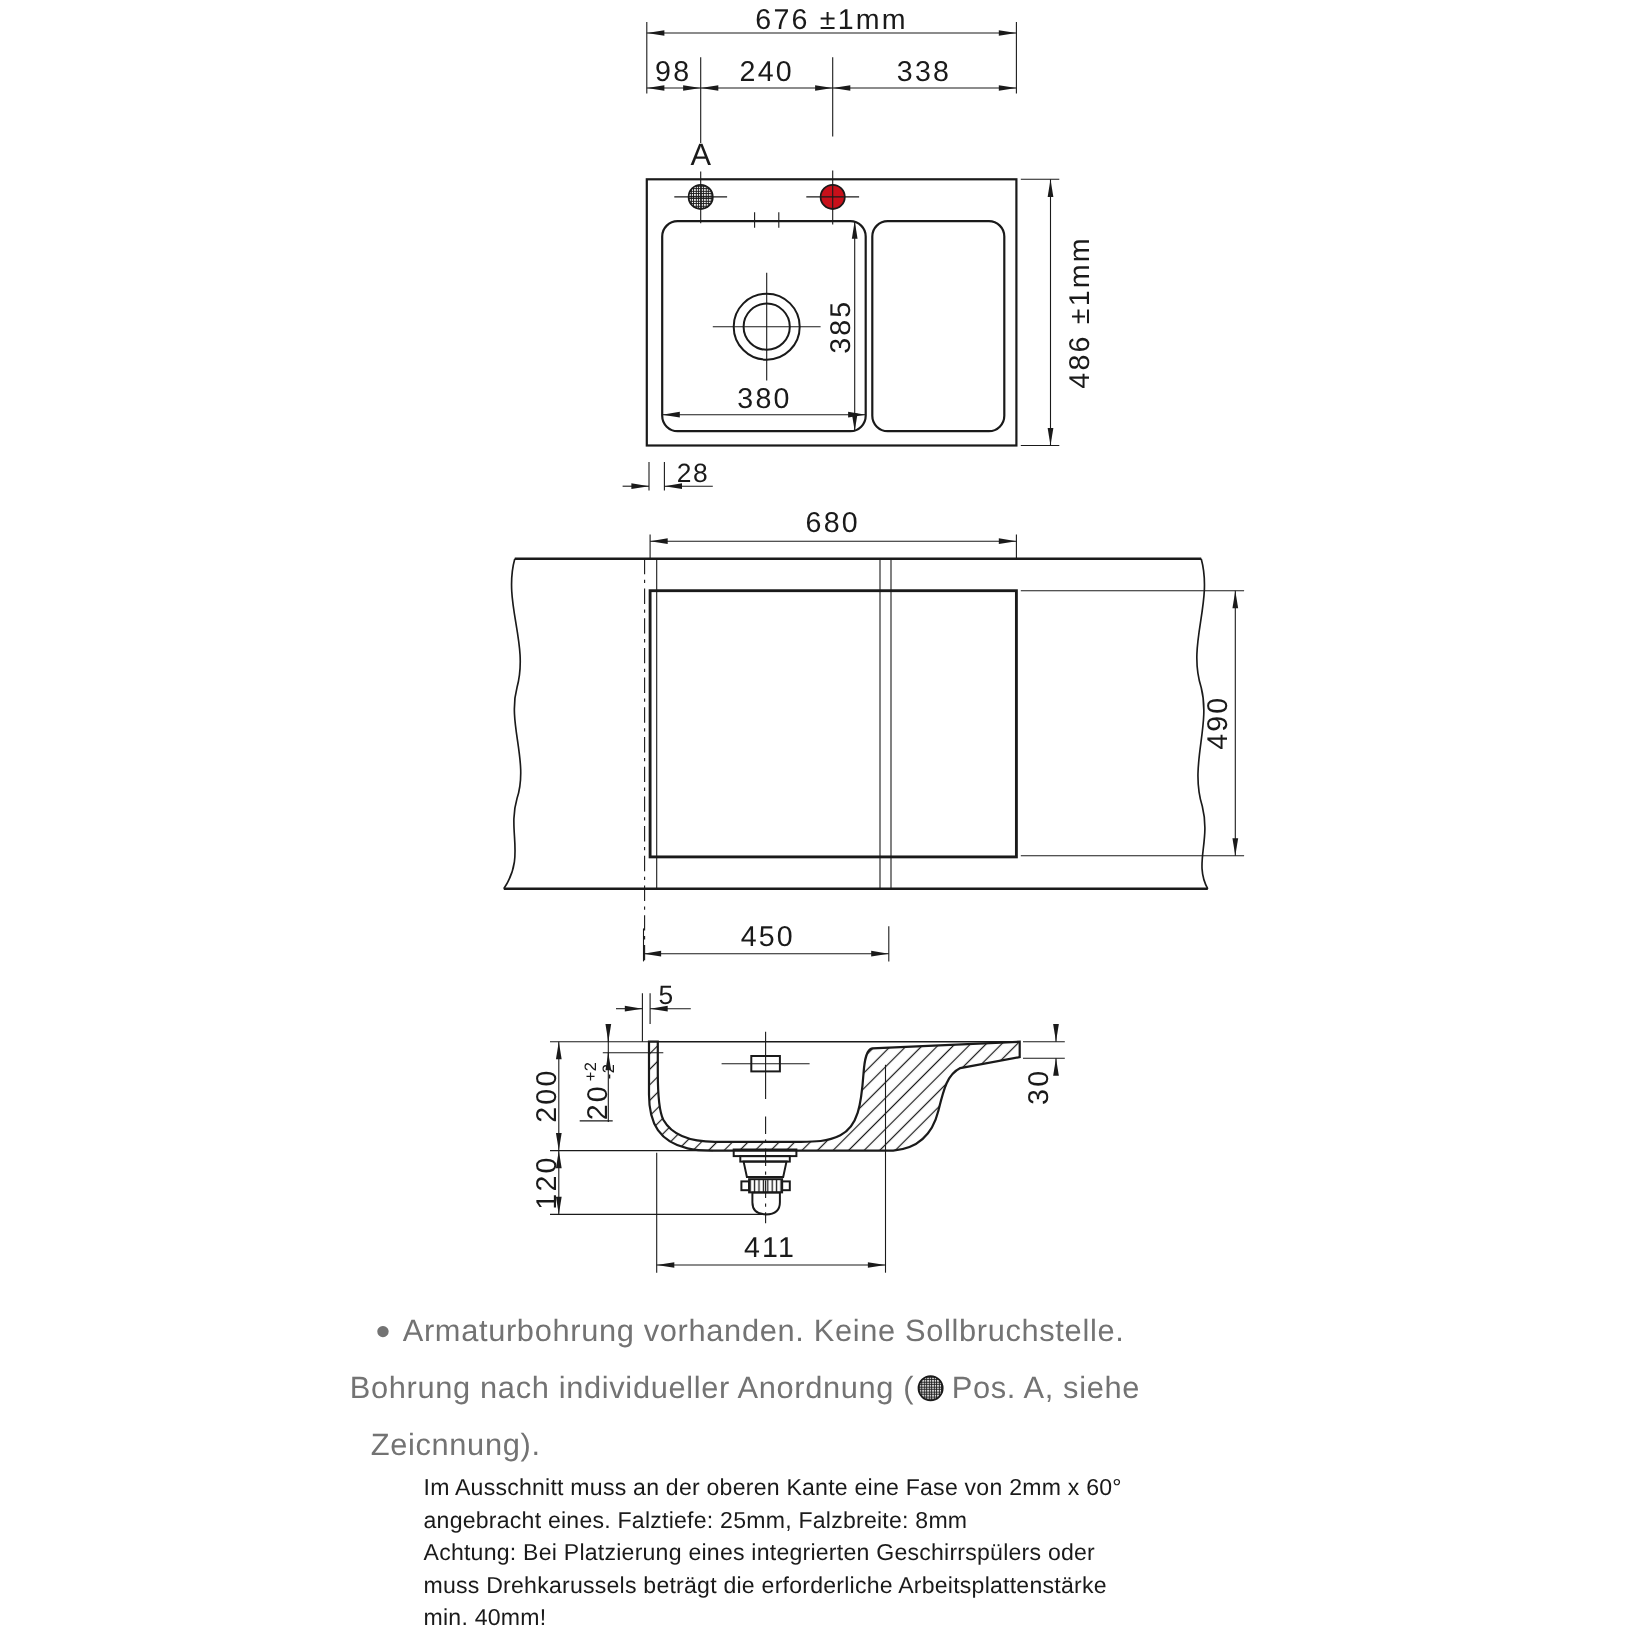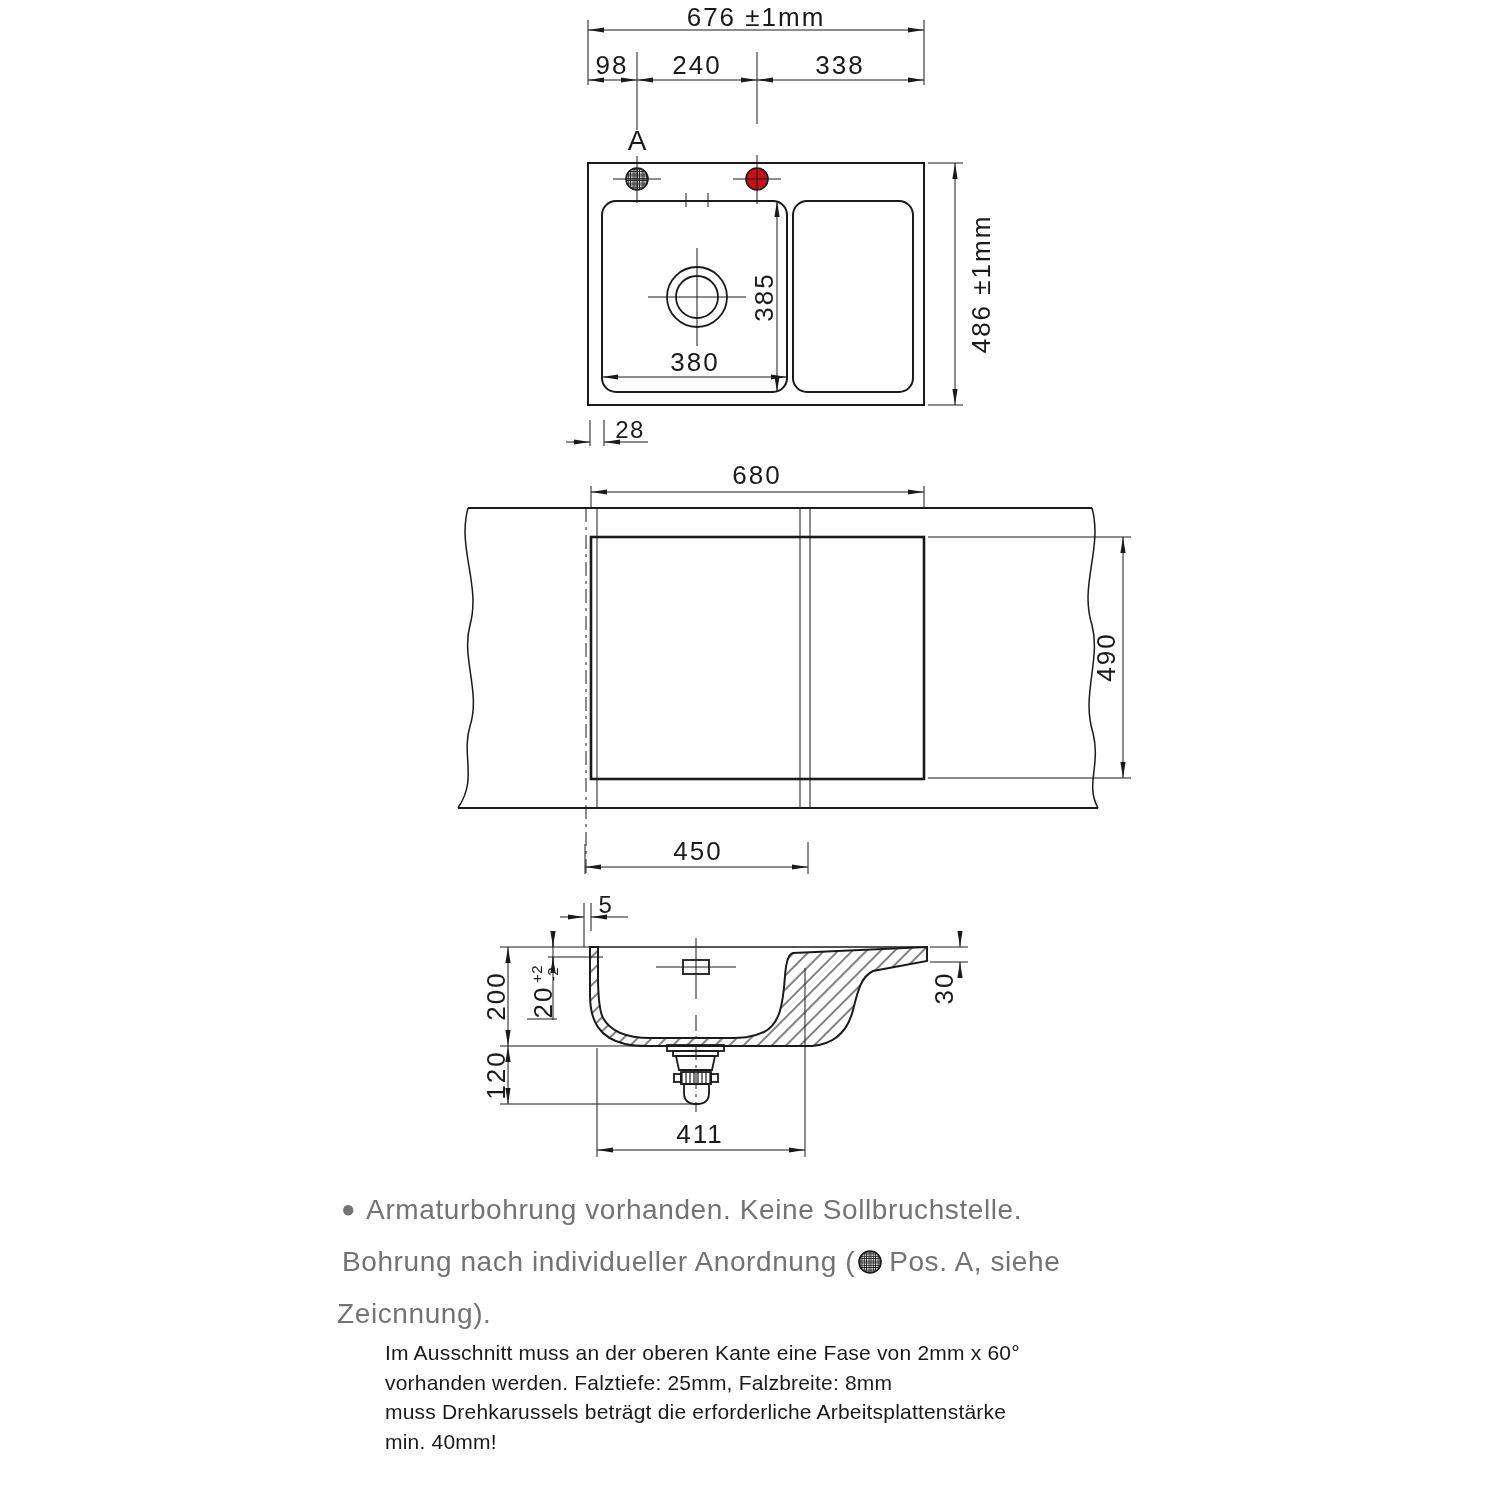--- a/index.html
+++ b/index.html
@@ -195,29 +195,30 @@
     <text class="dt" transform="translate(558,974) rotate(-90)" text-anchor="middle">-2</text>
     <text class="d" transform="translate(505,1075) rotate(-90)" text-anchor="middle">120</text>
     <text class="d" x="700" y="1143" text-anchor="middle">411</text>
     <text class="d" transform="translate(953,988) rotate(-90)" text-anchor="middle">30</text>
   </g>
 </svg>
 
   <div class="note-big" style="left:341px;top:1194px;">
     <span class="bullet">●</span><span>Armaturbohrung vorhanden. Keine Sollbruchstelle.</span>
   </div>
-  <div class="note-big" style="left:342px;top:1246px;">
+  <div class="note-big" style="left:318px;top:1246px;">
     <span>Bohrung nach individueller Anordnung (</span><svg class="hole-ic" width="26" height="26" viewBox="0 0 26 26">
         <circle cx="13" cy="13" r="11" fill="url(#xhatch)" stroke="#1a1a1a" stroke-width="1.6"></circle>
       </svg><span>Pos. A, siehe</span>
   </div>
   <div class="note-big" style="left:337px;top:1298px;">
     <span>Zeicnnung).</span>
   </div>
 
   <div class="fine">
     <div>Im Ausschnitt muss an der oberen Kante eine Fase von 2mm x 60°</div>
-    <div>vorhanden werden. Falztiefe: 25mm, Falzbreite: 8mm</div>
+    <div>angebracht eines. Falztiefe: 25mm, Falzbreite: 8mm</div>
+    <div>Achtung: Bei Platzierung eines integrierten Geschirrspülers oder</div>
     <div>muss Drehkarussels beträgt die erforderliche Arbeitsplattenstärke</div>
     <div>min. 40mm!</div>
   </div>
 
 </div>
 
 </body></html>

